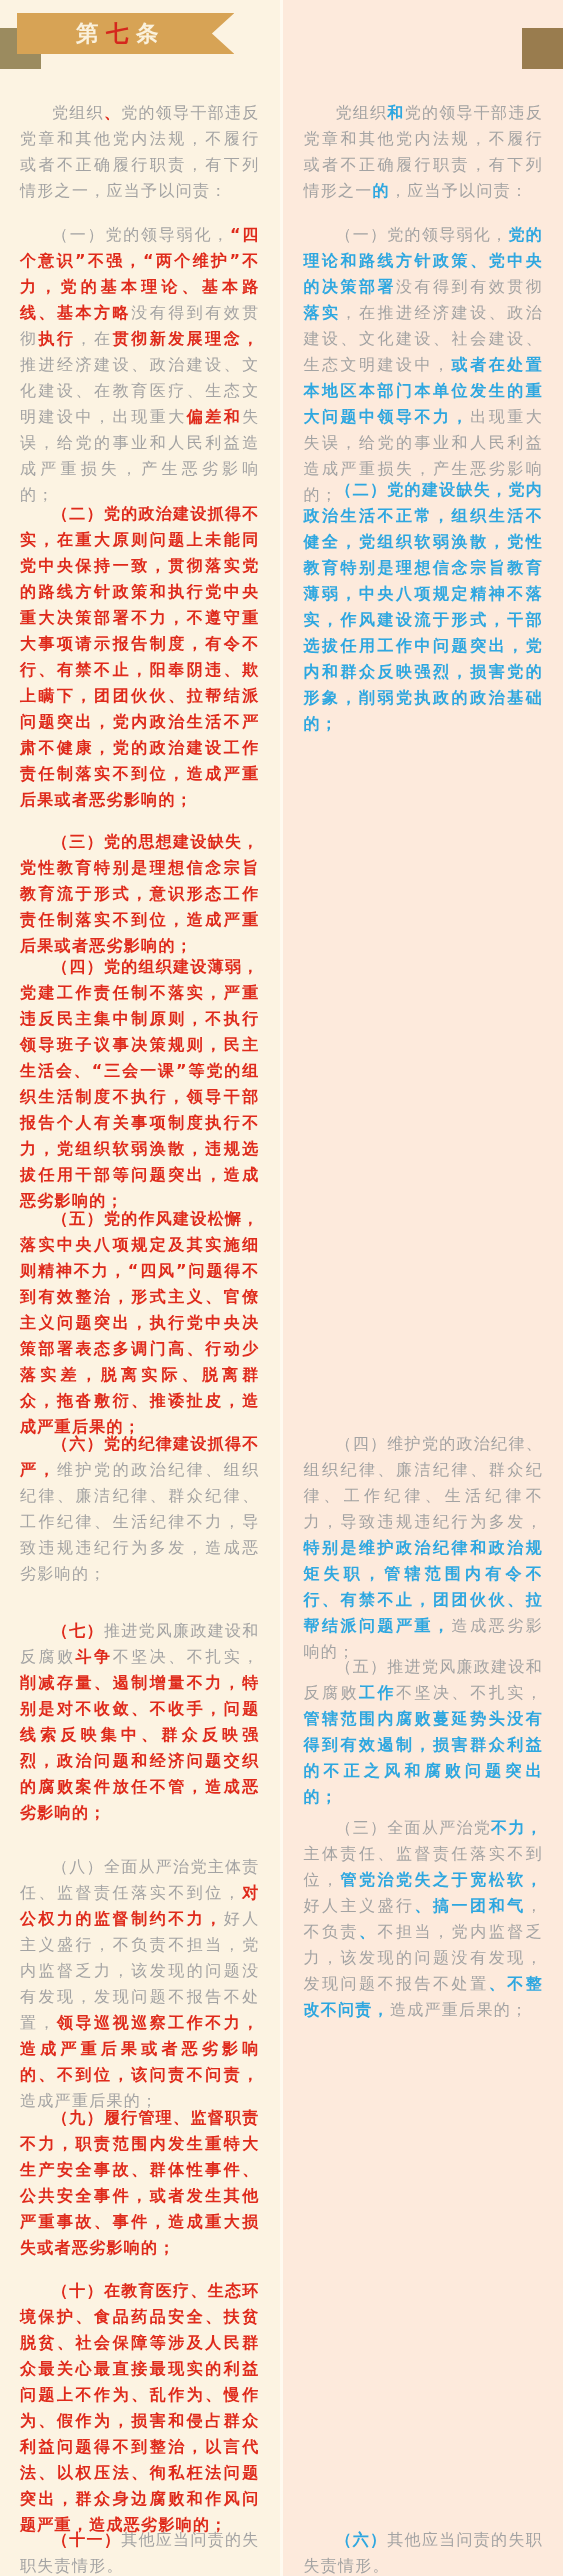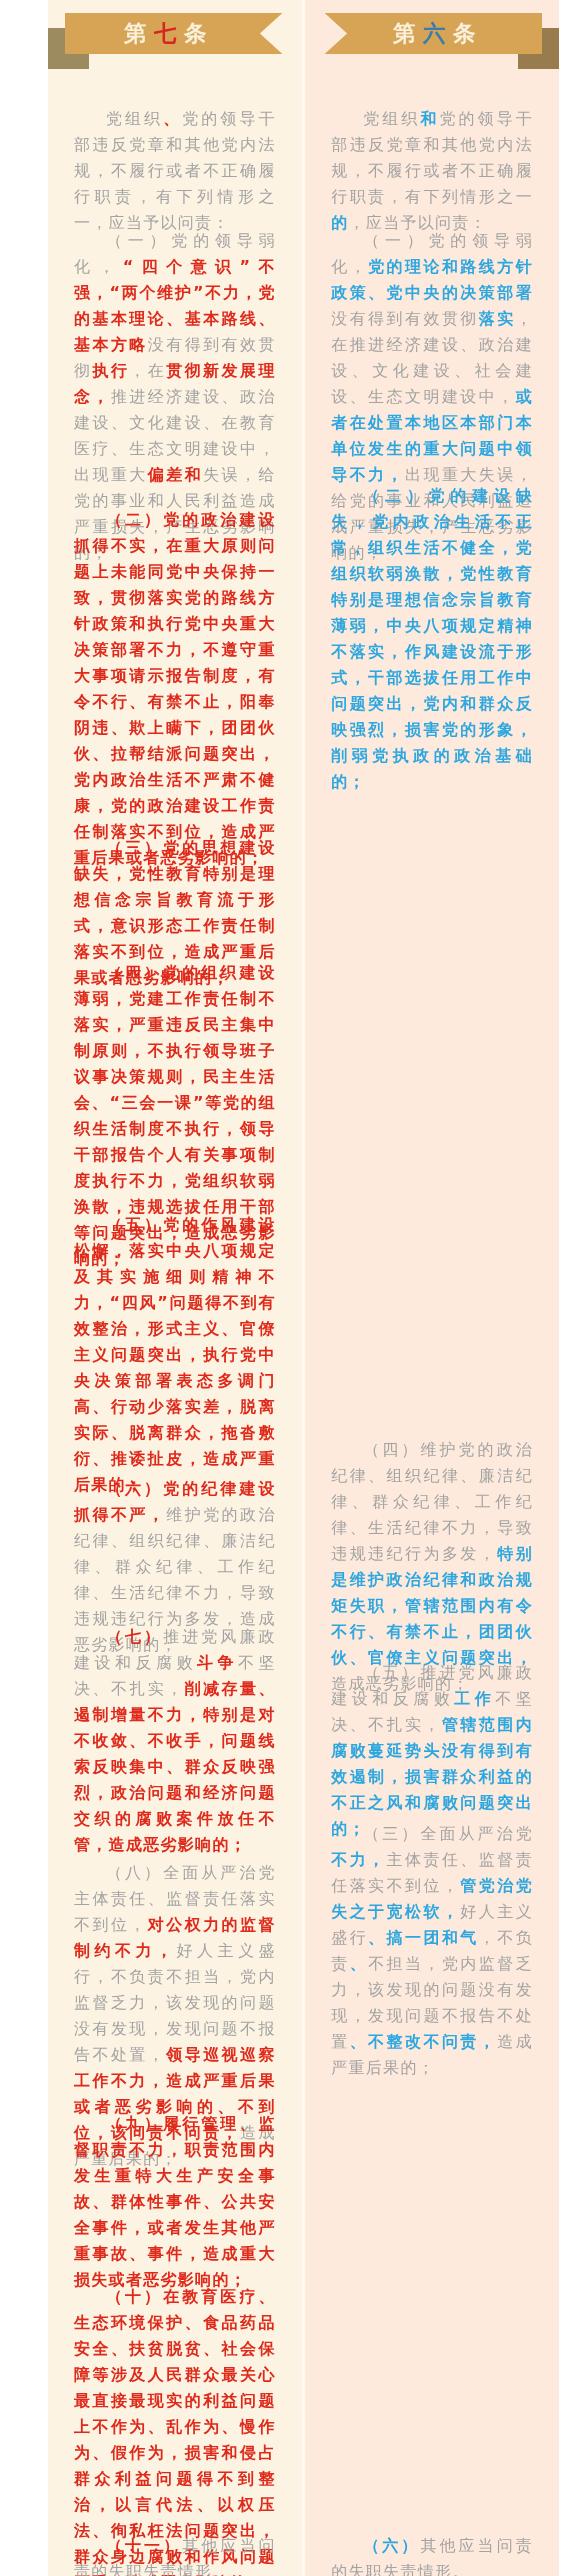--- a/index.html
+++ b/index.html
@@ -1,22 +1,21 @@
 <!DOCTYPE html>
 <html style="font-size:15px"><head>
 <meta charset="utf-8">
 <style>
   html,body{margin:0;padding:0;background:#fff;}
   .page{
     position:relative;
-    width:511px;height:2576px;
+    width:563px;height:2576px;
     display:flex;
     font-family:"DejaVu Sans",sans-serif;
     overflow:hidden;
-    padding-left:48px;
   }
   .col{position:relative;height:2576px;}
   .col-left{width:280px;background:#fcf3e2;}
   .divider{width:3.8px;height:2576px;background:#fffaf0;}
   .col-right{width:280px;background:#fdeadc;}
 
   
   .tail{position:absolute;top:28px;width:41px;height:41px;}
   .tail-left{left:0;background:#9b8b5f;}
   .tail-right{right:0;background:#997c4e;}
@@ -28,37 +27,37 @@
     font-weight:700;font-size:22.5px;line-height:41px;
     letter-spacing:7.5px;text-align:center;
   }
   .banner-left{left:17px;clip-path:polygon(0 0,100% 0,calc(100% - 22.5px) 50%,100% 100%,0 100%);padding-right:9.4px;width:208px;}
   .banner-right{right:17px;clip-path:polygon(0 0,100% 0,100% 100%,0 100%,22.5px 50%);padding-left:9.4px;width:208px;}
   .banner .num-left{color:#d5271d;}
   .banner .num-right{color:#3a7cad;}
 
   
   .para{
-    position:absolute;left:14px;right:14px;margin:12px;
+    position:absolute;left:14px;right:14px;margin:6px;
     font-size:16px;line-height:26px;letter-spacing:1.3px;
     text-align:justify;text-indent:2em;
     color:#a3a3a3;
   }
   .para .hl{font-weight:700;}
   .col-left .para .hl{color:#df2a1b;}
   .col-right .para .hl{color:#2ea7e0;}
 
   
   #p-left-intro{top:94px}
   #p-left-1{top:216px}
   #p-left-2{top:495px}
   #p-left-3{top:823px}
   #p-left-4{top:948px}
   #p-left-5{top:1200px}
-  #p-left-6{top:1464px}
+  #p-left-6{top:1425px}
   #p-left-7{top:1612px}
   #p-left-8{top:1848px}
   #p-left-9{top:2099px}
   #p-left-10{top:2272px}
   #p-left-11{top:2521px}
 
   #p-right-intro{top:94px}
   #p-right-1{top:216px}
   #p-right-2{top:471px}
   #p-right-4{top:1425px}
@@ -89,28 +88,25 @@
         <p class="para" id="p-left-9"><span class="hl">（九）履行管理、监督职责不力，职责范围内发生重特大生产安全事故、群体性事件、公共安全事件，或者发生其他严重事故、事件，造成重大损失或者恶劣影响的；</span></p>
         <p class="para" id="p-left-10"><span class="hl">（十）在教育医疗、生态环境保护、食品药品安全、扶贫脱贫、社会保障等涉及人民群众最关心最直接最现实的利益问题上不作为、乱作为、慢作为、假作为，损害和侵占群众利益问题得不到整治，以言代法、以权压法、徇私枉法问题突出，群众身边腐败和作风问题严重，造成恶劣影响的；</span></p>
         <p class="para" id="p-left-11"><span class="hl">（十一）</span><span class="norm">其他应当问责的失职失责情形。</span></p>
       </div>
   </div>
 
   <div class="divider"></div>
 
   <div class="col col-right">
     <div class="tail tail-right"></div>
-    <div class="banner banner-right">
-      <span>第</span><span class="num-right">六</span><span>条</span>
-    </div>
     <div id="right-content">
         <p class="para" id="p-right-intro"><span class="norm">党组织</span><span class="hl">和</span><span class="norm">党的领导干部违反党章和其他党内法规，不履行或者不正确履行职责，有下列情形之一</span><span class="hl">的</span><span class="norm">，应当予以问责：</span></p>
         <p class="para" id="p-right-1"><span class="norm">（一）党的领导弱化，</span><span class="hl">党的理论和路线方针政策、党中央的决策部署</span><span class="norm">没有得到有效贯彻</span><span class="hl">落实</span><span class="norm">，在推进经济建设、政治建设、文化建设、社会建设、生态文明建设中，</span><span class="hl">或者在处置本地区本部门本单位发生的重大问题中领导不力，</span><span class="norm">出现重大失误，给党的事业和人民利益造成严重损失，产生恶劣影响的；</span></p>
         <p class="para" id="p-right-2"><span class="hl">（二）党的建设缺失，党内政治生活不正常，组织生活不健全，党组织软弱涣散，党性教育特别是理想信念宗旨教育薄弱，中央八项规定精神不落实，作风建设流于形式，干部选拔任用工作中问题突出，党内和群众反映强烈，损害党的形象，削弱党执政的政治基础的；</span></p>
-        <p class="para" id="p-right-4"><span class="norm">（四）维护党的政治纪律、组织纪律、廉洁纪律、群众纪律、工作纪律、生活纪律不力，导致违规违纪行为多发，</span><span class="hl">特别是维护政治纪律和政治规矩失职，管辖范围内有令不行、有禁不止，团团伙伙、官僚主义问题突出，</span><span class="norm">造成恶劣影响的；</span></p>
+        <p class="para" id="p-right-4"><span class="norm">（四）维护党的政治纪律、组织纪律、廉洁纪律、群众纪律、工作纪律、生活纪律不力，导致违规违纪行为多发，</span><span class="hl">特别是维护政治纪律和政治规矩失职，管辖范围内有令不行、有禁不止，团团伙伙、拉帮结派问题严重，</span><span class="norm">造成恶劣影响的；</span></p>
         <p class="para" id="p-right-5"><span class="norm">（五）推进党风廉政建设和反腐败</span><span class="hl">工作</span><span class="norm">不坚决、不扎实，</span><span class="hl">管辖范围内腐败蔓延势头没有得到有效遏制，损害群众利益的不正之风和腐败问题突出的；</span></p>
         <p class="para" id="p-right-3"><span class="norm">（三）全面从严治党</span><span class="hl">不力，</span><span class="norm">主体责任、监督责任落实不到位，</span><span class="hl">管党治党失之于宽松软，</span><span class="norm">好人主义盛行</span><span class="hl">、搞一团和气</span><span class="norm">，不负责</span><span class="hl">、</span><span class="norm">不担当，党内监督乏力，该发现的问题没有发现，发现问题不报告不处置</span><span class="hl">、不整改不问责，</span><span class="norm">造成严重后果的；</span></p>
         <p class="para" id="p-right-6"><span class="hl">（六）</span><span class="norm">其他应当问责的失职失责情形。</span></p>
       </div>
   </div>
 
 </div>
 
 
 </body></html>

